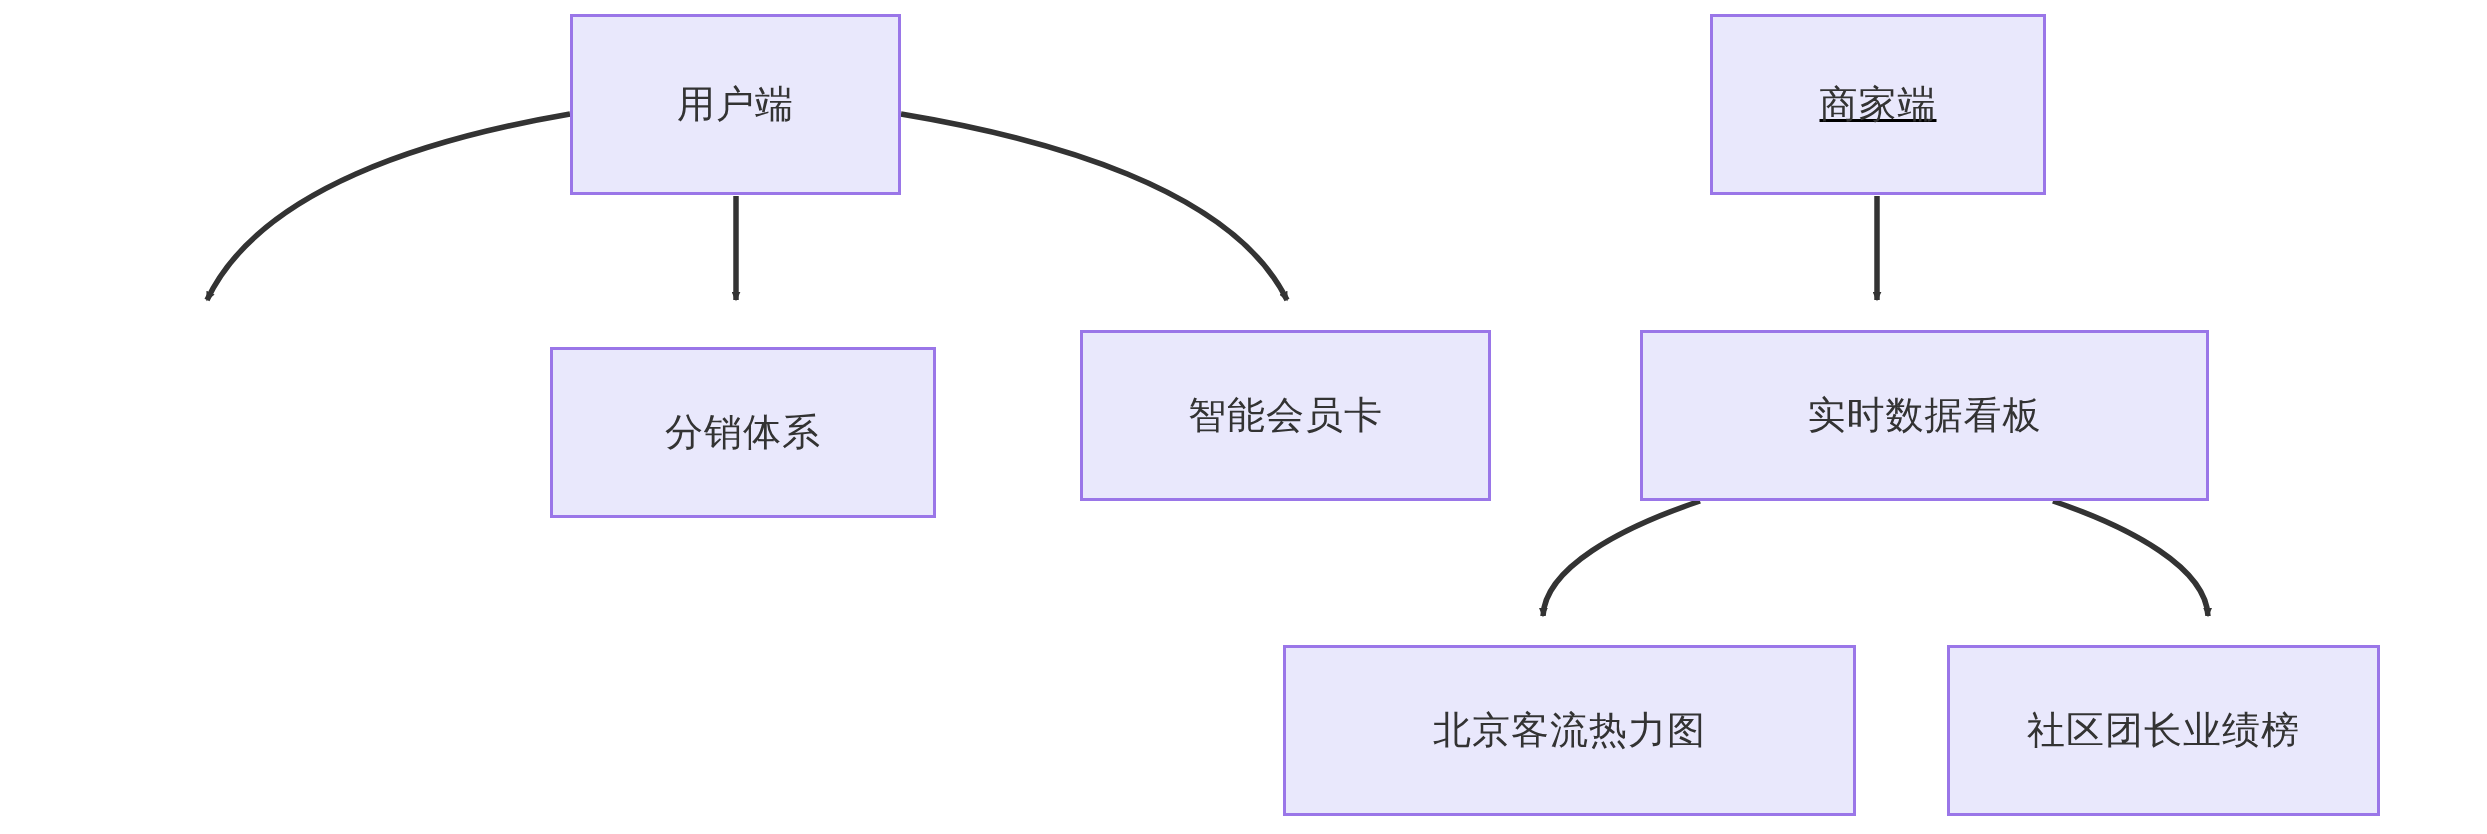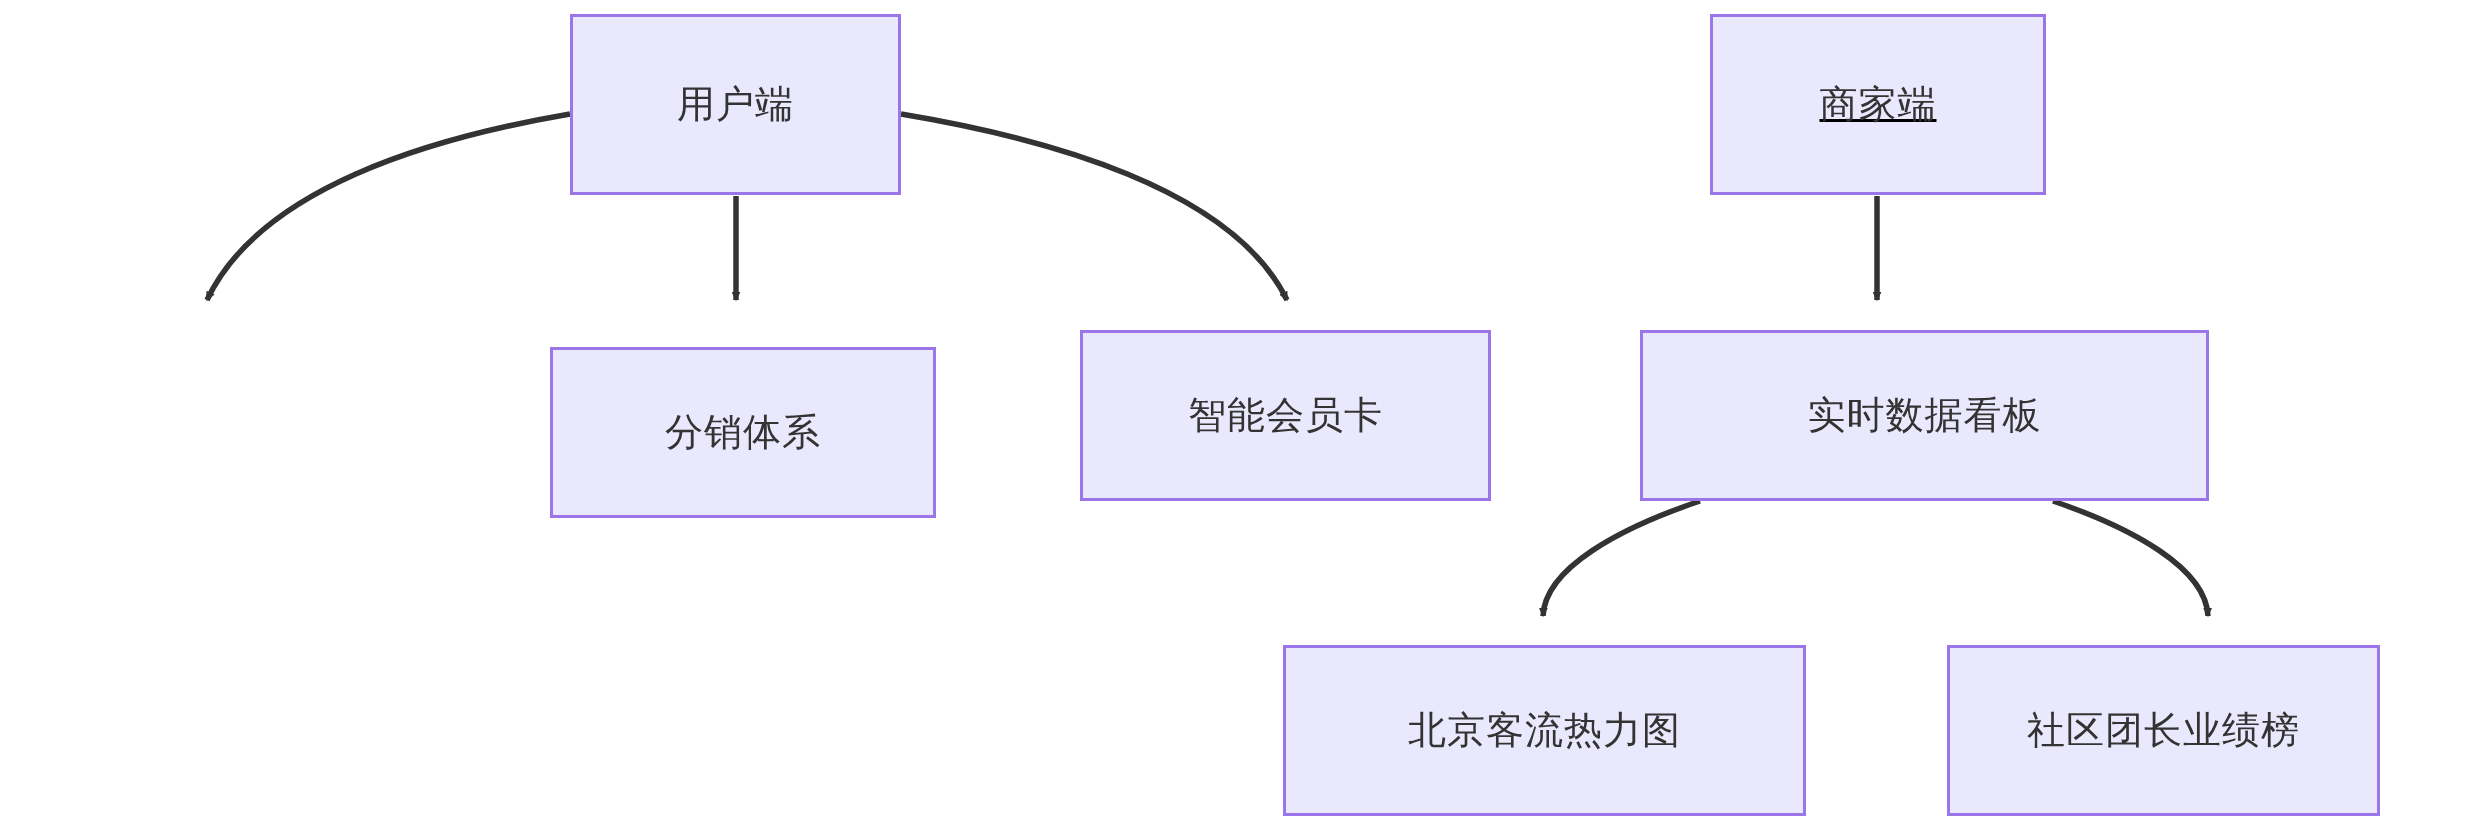--- a/index.html
+++ b/index.html
@@ -84,21 +84,21 @@
   </div>
 
   <div class="flow-node" style="left:1080px; top:330px; width:411px; height:171px;text-align:right;">
     <span class="flow-node-label">智能会员卡</span>
   </div>
 
   <div class="flow-node" style="left:1640px; top:330px; width:569px; height:171px;">
     <span class="flow-node-label">实时数据看板</span>
   </div>
 
-  <div class="flow-node" style="left:1283px; top:645px; width:523px; height:171px;align-items:center;">
+  <div class="flow-node" style="left:1283px; top:645px; width:573px; height:171px;align-items:center;">
     <span class="flow-node-label">北京客流热力图</span>
   </div>
 
   <div class="flow-node" style="left:1947px; top:645px; width:433px; height:171px;">
     <span class="flow-node-label">社区团长业绩榜</span>
   </div>
 
 </div>
 
 </body></html>

